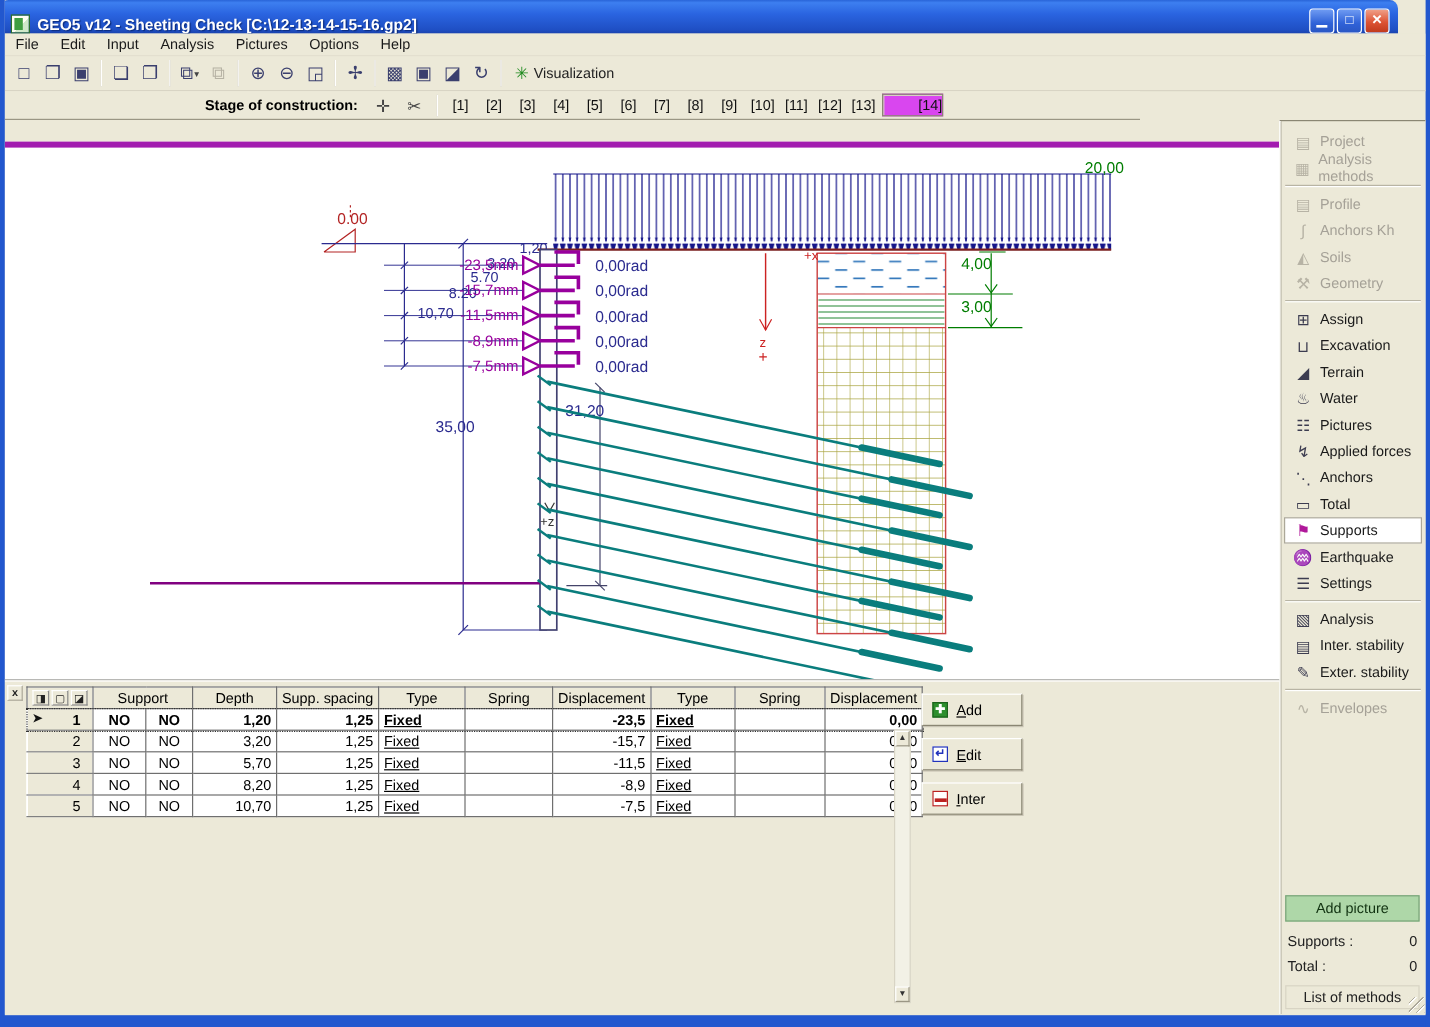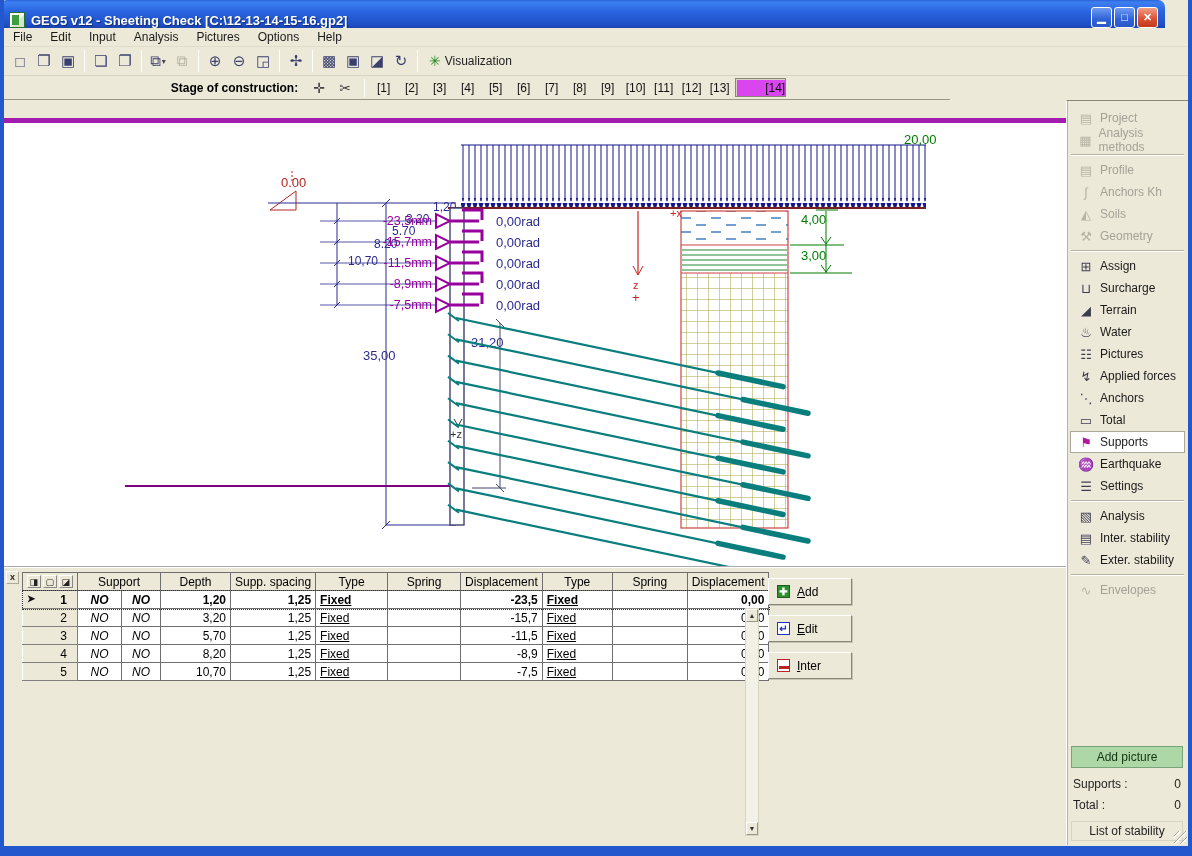--- a/index.html
+++ b/index.html
@@ -56,21 +56,21 @@
   .panel-close { position:absolute; left:2px; top:3px; width:13px; height:13px; font-size:9px; line-height:11px; text-align:center; background:#ece9d8; border:1px solid; border-color:#fff #aca899 #aca899 #fff; color:#222; font-weight:bold; }
   .supports-table { position:absolute; left:18px; top:4px; border-collapse:collapse; table-layout:fixed; font-size:12px; background:#fff; }
   .supports-table th, .supports-table td { border:1px solid #6f6f6f; height:18px; padding:0 4px; overflow:hidden; white-space:nowrap; }
   .supports-table th { background:#ece9d8; font-weight:normal; text-align:center; }
   .supports-table td.rowhdr { background:#ece9d8; border-color:#fff #808080 #808080 #fff; text-align:right; padding-right:10px; }
   .supports-table tr.sel td { font-weight:bold; }
   .supports-table tr.sel { outline:1px dotted #333; }
   .arrow-mark { float:left; font-size:10px; color:#111; }
   .hdr-icons { display:flex; gap:2px; justify-content:center; }
   .hdr-icons span { width:14px; height:13px; background:#ece9d8; border:1px solid; border-color:#fff #888 #888 #fff; font-size:9px; line-height:12px; color:#222; }
-  .al-l { text-align:left;text-decoration:underline; } .al-r { text-align:right; } .al-c { text-align:center;font-style:italic; }
+  .al-l { text-align:left;text-decoration:underline; } .al-r { text-align:right; } .al-c { text-align:center; }
   
   .vscroll { position:absolute; left:741px; top:40px; width:14px; height:228px; background:#f2f1e6; border:1px solid #d8d4c4; }
   .vs-arrow { position:absolute; left:0; width:12px; height:13px; background:#ece9d8; border:1px solid; border-color:#fff #9a9684 #9a9684 #fff; font-size:7px; text-align:center; line-height:12px; color:#333; }
   .vs-up { top:0; } .vs-down { bottom:0; }
   
   .actions { position:absolute; left:764px; top:10px; width:84px; }
   .act-btn { width:84px; height:27px; background:#ece9d8; border:1px solid; border-color:#fff #8a8673 #8a8673 #fff; box-shadow:1px 1px 0 #c8c4b4; display:flex; align-items:center; gap:7px; padding-left:8px; font-size:12px; margin-bottom:10px; }
   .act-btn .albl { display:block; }
   .act-btn .albl::first-letter { text-decoration:underline; }
   .aicon { width:13px; height:13px; font-size:10px; line-height:12px; text-align:center; font-weight:bold; }
@@ -382,21 +382,21 @@
         <span class="sicon">⚒</span>
         <span>Geometry</span>
       </div>
       <div class="side-sep"></div>
       <div class="side-item ">
         <span class="sicon">⊞</span>
         <span>Assign</span>
       </div>
       <div class="side-item ">
         <span class="sicon">⊔</span>
-        <span>Surcharge</span>
+        <span>Excavation</span>
       </div>
       <div class="side-item ">
         <span class="sicon">◢</span>
         <span>Terrain</span>
       </div>
       <div class="side-item ">
         <span class="sicon">♨</span>
         <span>Water</span>
       </div>
       <div class="side-item ">
@@ -448,21 +448,21 @@
       <div class="side-bottom">
       <div class="add-picture-btn">Add picture</div>
       <div class="side-count">
         <span>Supports :</span>
         <span>0</span>
       </div>
       <div class="side-count">
         <span>Total :</span>
         <span>0</span>
       </div>
-      <div class="list-pictures-btn">List of stability</div>
+      <div class="list-pictures-btn">List of methods</div>
     </div>
     <div class="grip"></div>
   </div>
 
   <div class="bottompanel">
     <div class="panel-close">x</div>
 
     <table class="supports-table">
       <colgroup>
         <col style="width:50px">

